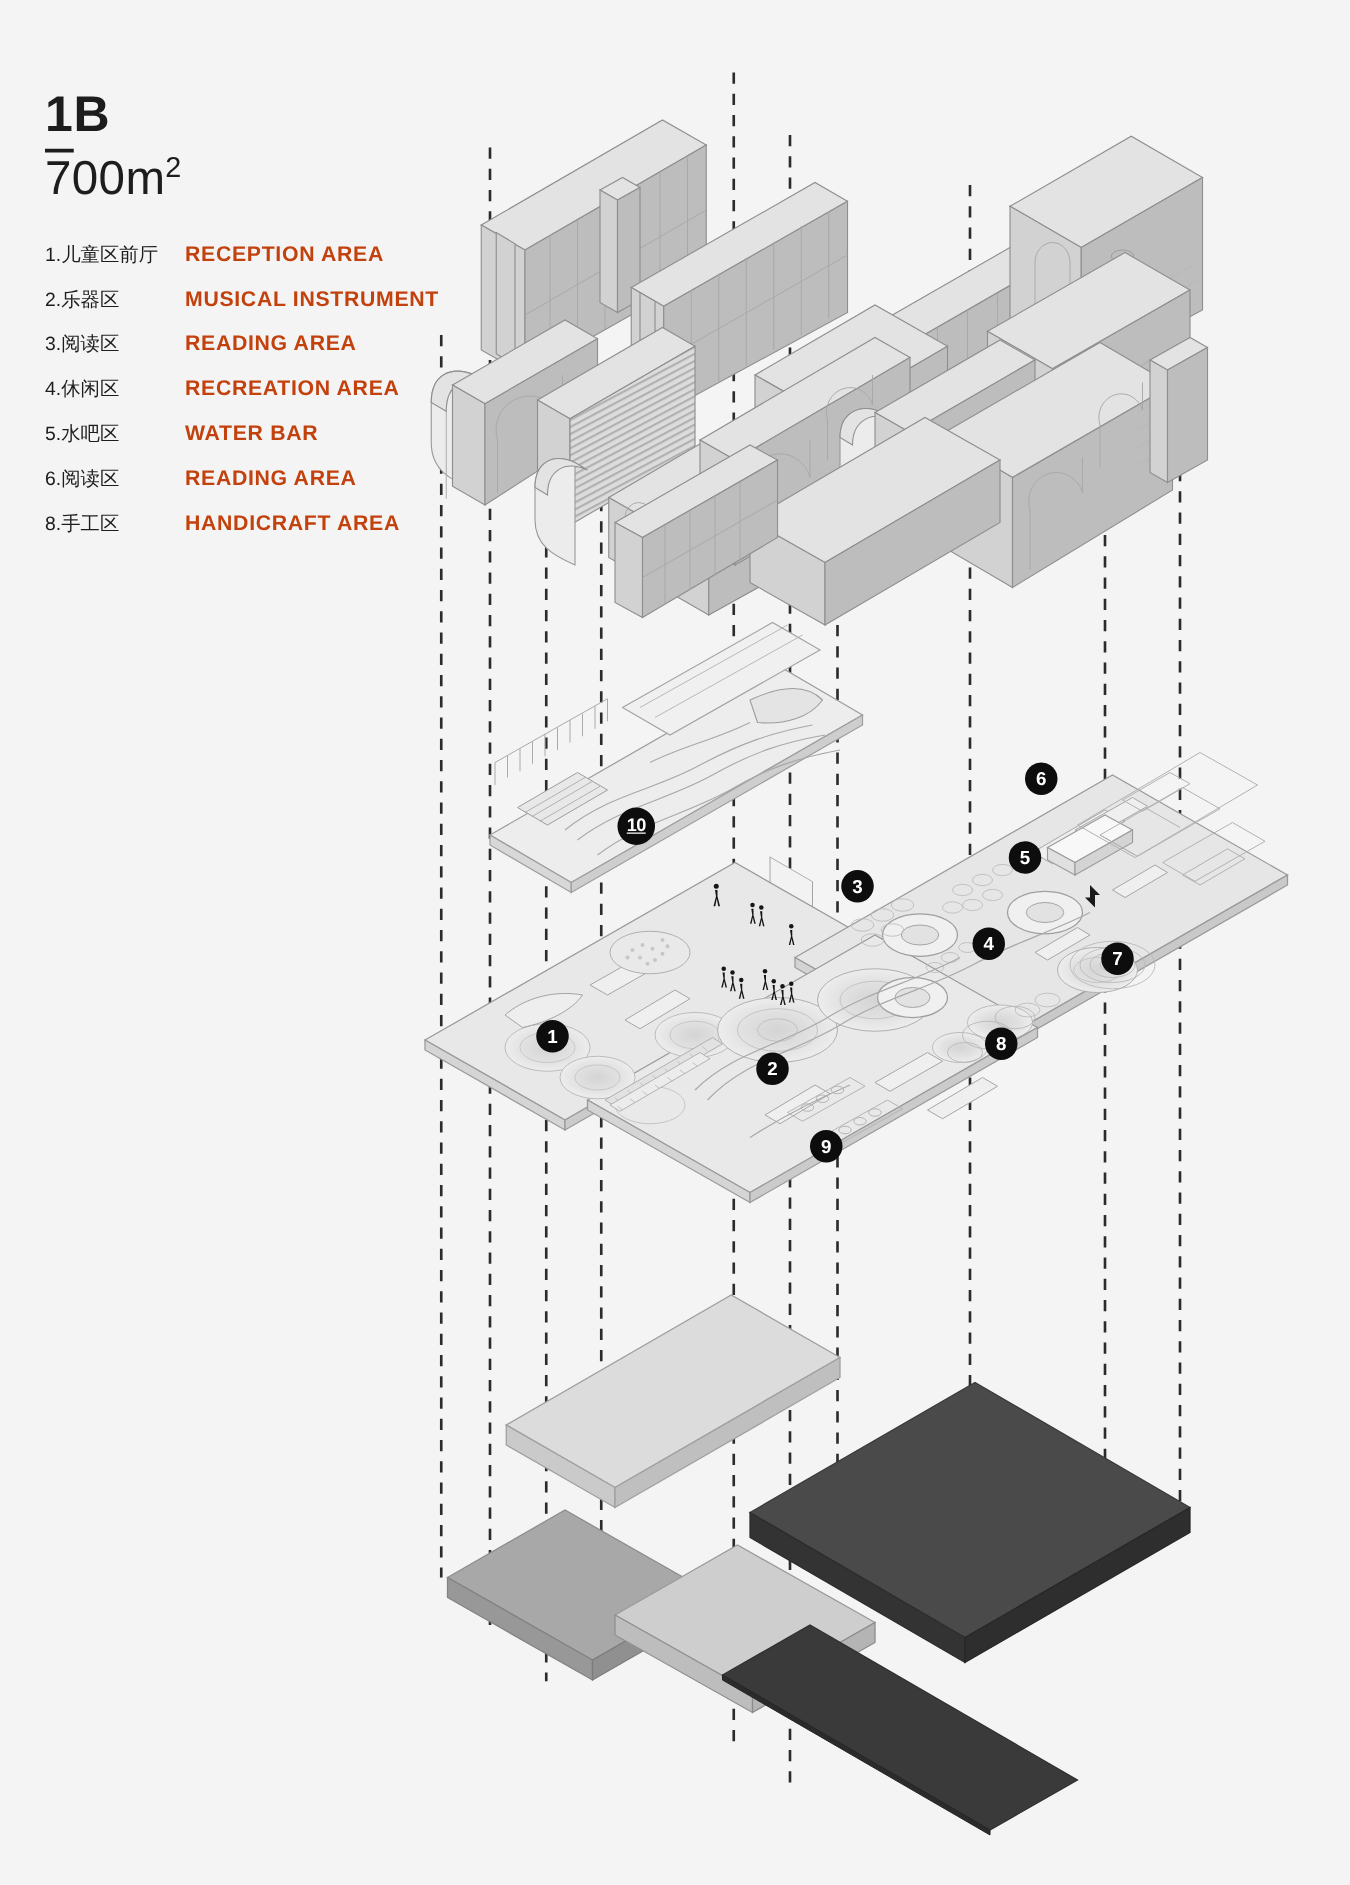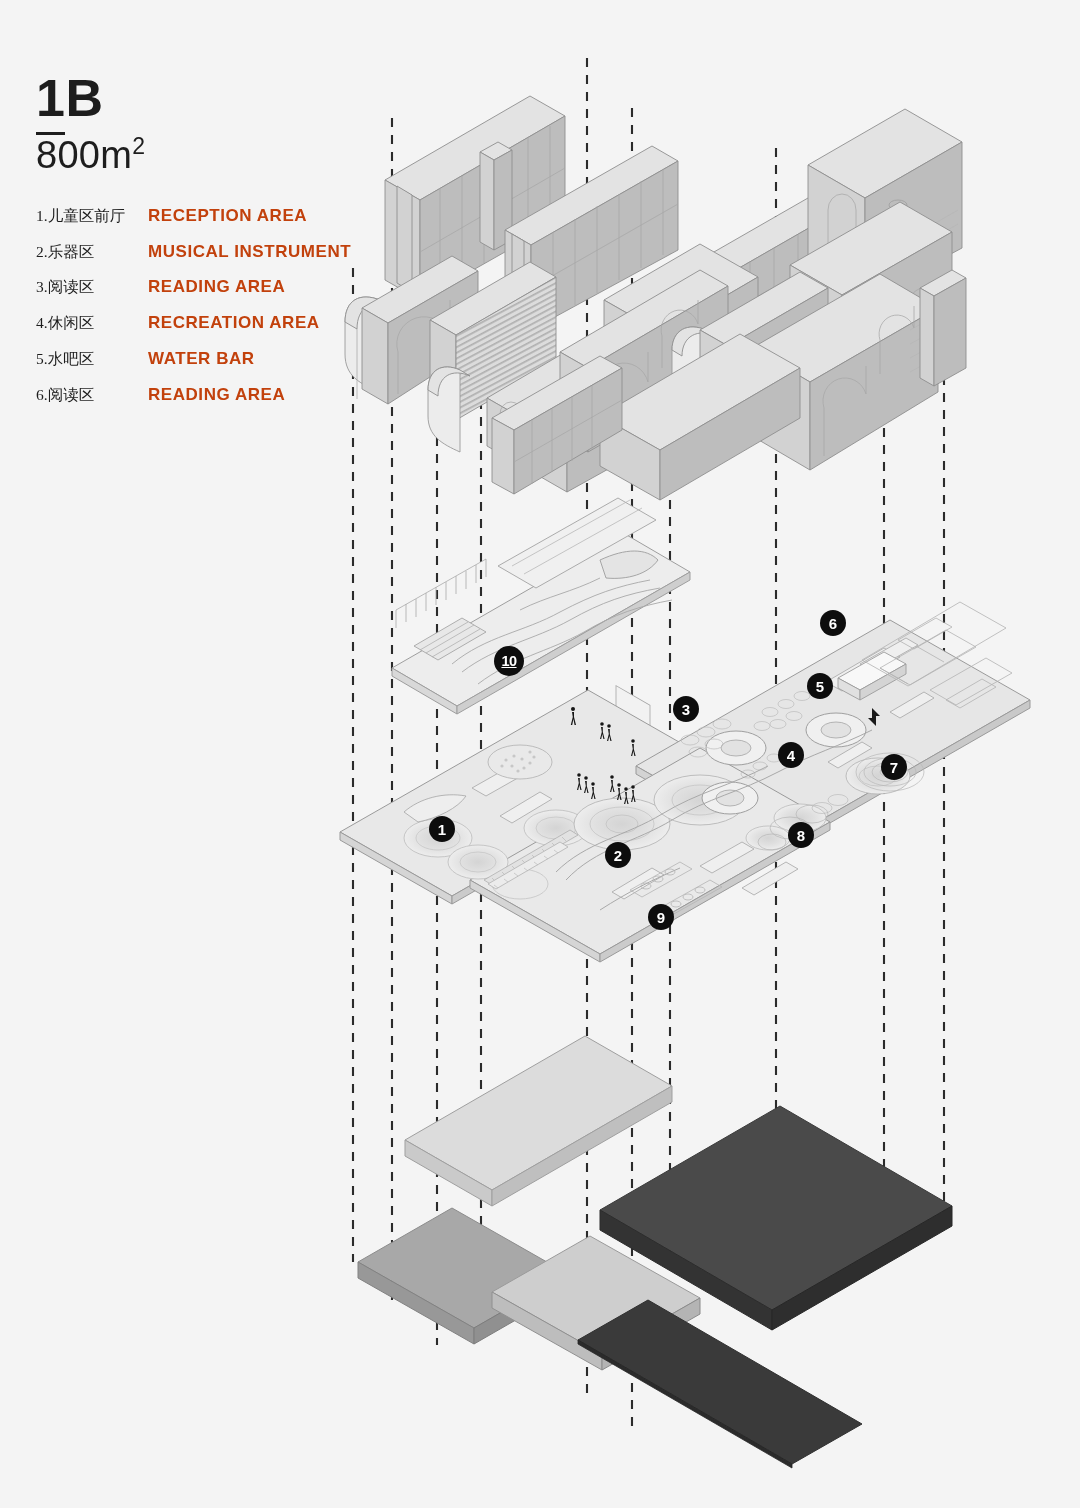--- a/index.html
+++ b/index.html
@@ -7,39 +7,39 @@
     width:1080px;height:1508px;position:relative;overflow:hidden;
     font-family:"Liberation Sans","DejaVu Sans",sans-serif;
     background:#f4f4f4;color:#1e1e1e;
   }
   #stage{position:absolute;inset:0;width:1080px;height:1508px;}
 
   
   .legend-panel{position:absolute;left:36px;top:72px;width:330px;}
   .title-line{display:flex;align-items:flex-end;}
   .title-code{
-    font-size:52px;font-weight:700;letter-spacing:.5px;line-height:1;
+    font-size:40px;font-weight:700;letter-spacing:.5px;line-height:1;
     color:#1d1d1d;
   }
   .title-code .u{
     border-bottom:3px solid #1d1d1d;padding-bottom:5px;
   }
   .title-area{
     font-size:38px;font-weight:400;line-height:1.05;margin-top:12px;color:#1d1d1d;
     letter-spacing:.3px;
   }
   .title-area sup{font-size:23px;vertical-align:super;line-height:0;}
 
   .legend-list{margin-top:30px;}
   .legend-row{
     display:flex;align-items:baseline;height:35.8px;
   }
   .legend-cn{
     width:112px;flex:0 0 112px;font-size:15.5px;color:#1d1d1d;white-space:nowrap;
-    font-family:Liberation Serif, serif;
+    font-family:Liberation Sans, sans-serif;
   }
   .legend-en{
     font-size:17px;color:#c2410c;letter-spacing:.55px;white-space:nowrap;font-weight:bold;
   }
 
   
   .marker{
     position:absolute;width:26px;height:26px;border-radius:50%;
     background:#0d0d0d;color:#fff;
     display:flex;align-items:center;justify-content:center;
@@ -51,21 +51,21 @@
 </style>
 </head>
 <body>
 
 <div id="stage">
 
   <div class="legend-panel">
     <div class="title-line">
       <span class="title-code"><span class="u">1</span><span>B</span></span>
     </div>
-    <div class="title-area"><span>800m</span><sup>2</sup></div>
+    <div class="title-area"><span>700m</span><sup>2</sup></div>
 
     <div class="legend-list">
       <div class="legend-row">
         <span class="legend-cn"><span>1.</span><span>儿童区前厅</span></span>
         <span class="legend-en">RECEPTION AREA</span>
       </div>
       <div class="legend-row">
         <span class="legend-cn"><span>2.</span><span>乐器区</span></span>
         <span class="legend-en">MUSICAL INSTRUMENT</span>
       </div>
@@ -78,20 +78,24 @@
         <span class="legend-en">RECREATION AREA</span>
       </div>
       <div class="legend-row">
         <span class="legend-cn"><span>5.</span><span>水吧区</span></span>
         <span class="legend-en">WATER BAR</span>
       </div>
       <div class="legend-row">
         <span class="legend-cn"><span>6.</span><span>阅读区</span></span>
         <span class="legend-en">READING AREA</span>
       </div>
+      <div class="legend-row">
+        <span class="legend-cn"><span>8.</span><span>手工区</span></span>
+        <span class="legend-en">HANDICRAFT AREA</span>
+      </div>
     </div>
   </div>
 
   <svg id="axo" width="1080" height="1508" viewBox="0 0 1080 1508" style="position:absolute;left:0;top:0;">
     <defs>
       <style>
         .wtop{fill:#e3e3e3;stroke:#8f8f8f;stroke-width:.9;}
         .wlt{fill:#d2d2d2;stroke:#8f8f8f;stroke-width:.9;}
         .wrt{fill:#bdbdbd;stroke:#8f8f8f;stroke-width:.9;}
         .wface{fill:#ececec;stroke:#9a9a9a;stroke-width:.9;}

